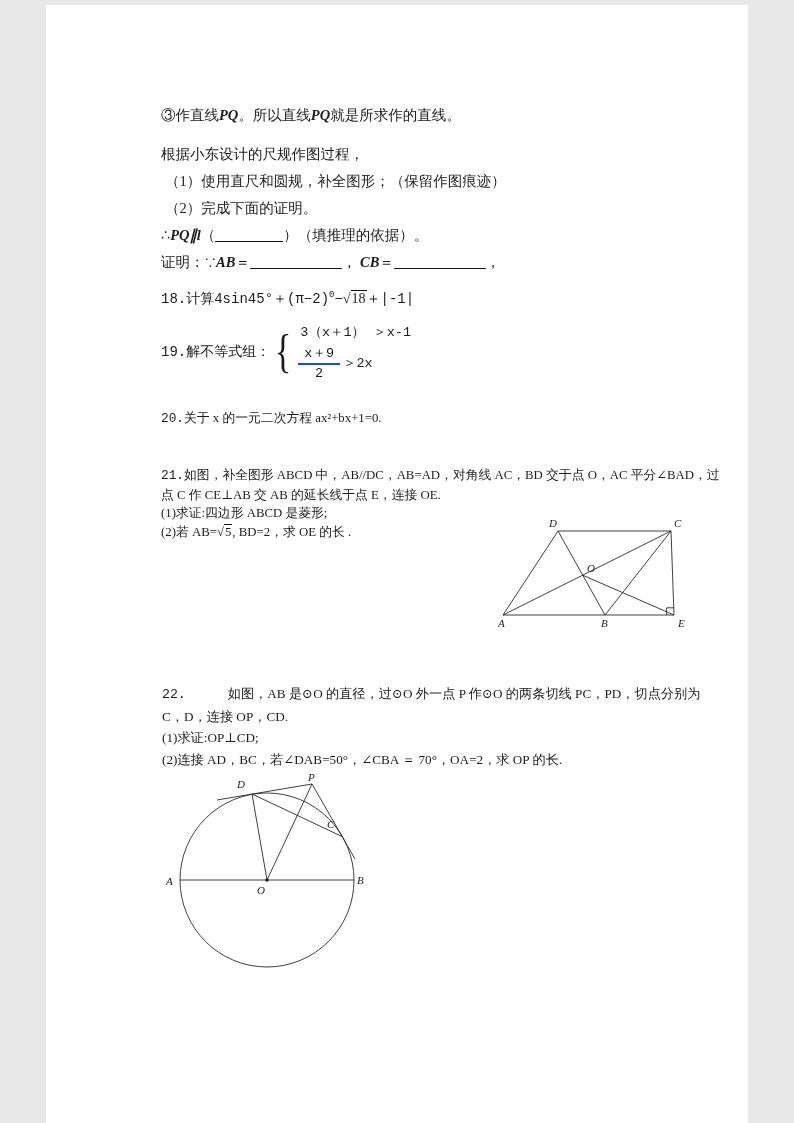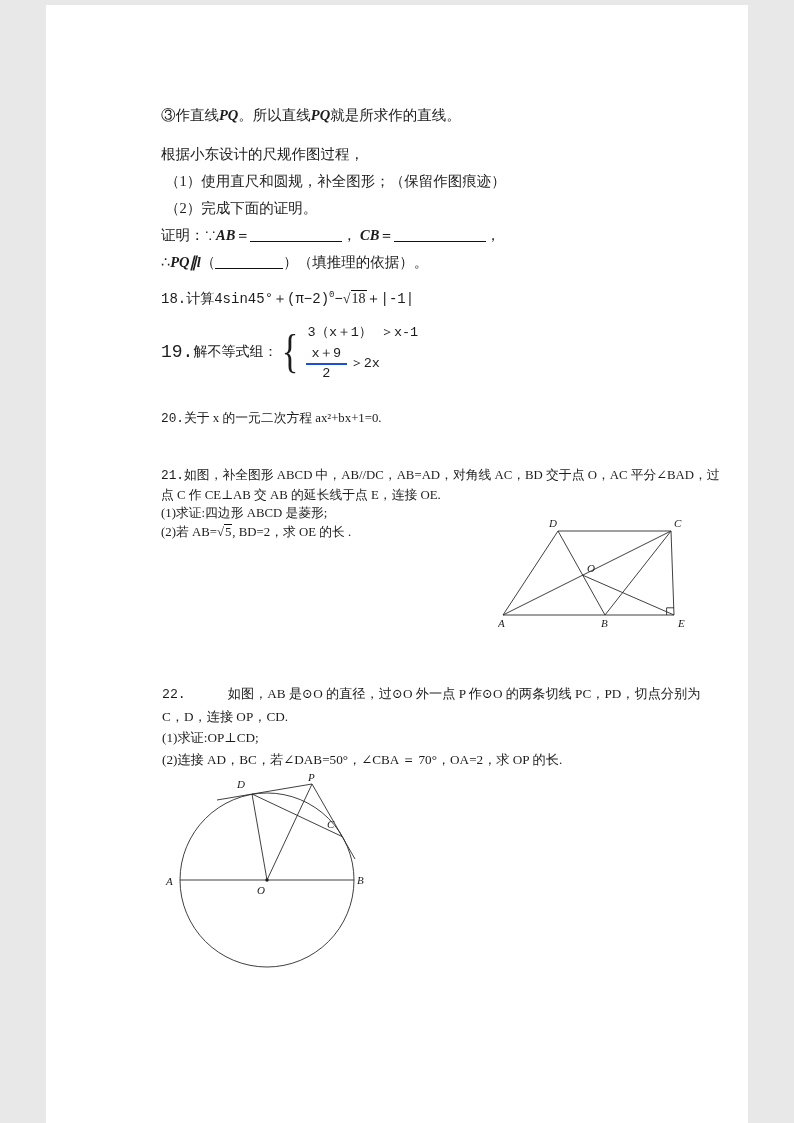--- a/index.html
+++ b/index.html
@@ -42,33 +42,33 @@
 
   <div class="abs t14" style="left:115px;top:97px;">
     <span>③作直线</span><span class="mvar">PQ</span><span>。所以直线</span><span class="mvar">PQ</span><span>就是所求作的直线。</span>
   </div>
 
   <div class="abs t14" style="left:115px;top:136px;">
     <div>根据小东设计的尺规作图过程，</div>
     <div style="padding-left:4px;">（1）使用直尺和圆规，补全图形；（保留作图痕迹）</div>
     <div style="padding-left:4px;">（2）完成下面的证明。</div>
     <div>
-      <span>证明：∵</span><span class="mvar">AB</span><span>＝</span><span class="blank w90"></span><span>，</span>&nbsp;<span class="mvar">CB</span><span>＝</span><span class="blank w90"></span><span>，</span>
+      <span>∴</span><span class="mvar">PQ</span><span class="mvar">∥</span><span class="mvar">l</span><span>（</span><span class="blank w68"></span><span>）</span><span>（填推理的依据）。</span>
     </div>
     <div>
-      <span>∴</span><span class="mvar">PQ</span><span class="mvar">∥</span><span class="mvar">l</span><span>（</span><span class="blank w68"></span><span>）</span><span>（填推理的依据）。</span>
+      <span>证明：∵</span><span class="mvar">AB</span><span>＝</span><span class="blank w90"></span><span>，</span>&nbsp;<span class="mvar">CB</span><span>＝</span><span class="blank w90"></span><span>，</span>
     </div>
   </div>
 
   <div class="abs" style="left:115px;top:285px;font-size:14px;">
     <span class="mono">18.</span><span><span class="mono">计算4sin45°＋(π−2)</span><sup class="mono">0</sup><span class="mono">−</span><span class="sqrt mono"><span>√</span><span class="radicand">18</span></span><span class="mono">＋|-1|</span></span>
   </div>
 
   <div class="abs q19row" style="left:115px;top:318px;">
-    <span class="mono" style="font-size:18px;">19.</span>
+    <span class="mono" style="font-size:14px;">19.</span>
     <span style="font-size:14px;">解不等式组：</span>
     <span class="brace">{</span>
     <div class="system">
       <div class="row1 mono">3（x＋1） ＞x-1</div>
       <div class="row2">
         <span class="frac mono">
           <span class="fnum">x＋9</span>
           <span class="fden">2</span>
         </span>
         <span class="mono">＞2x</span>

